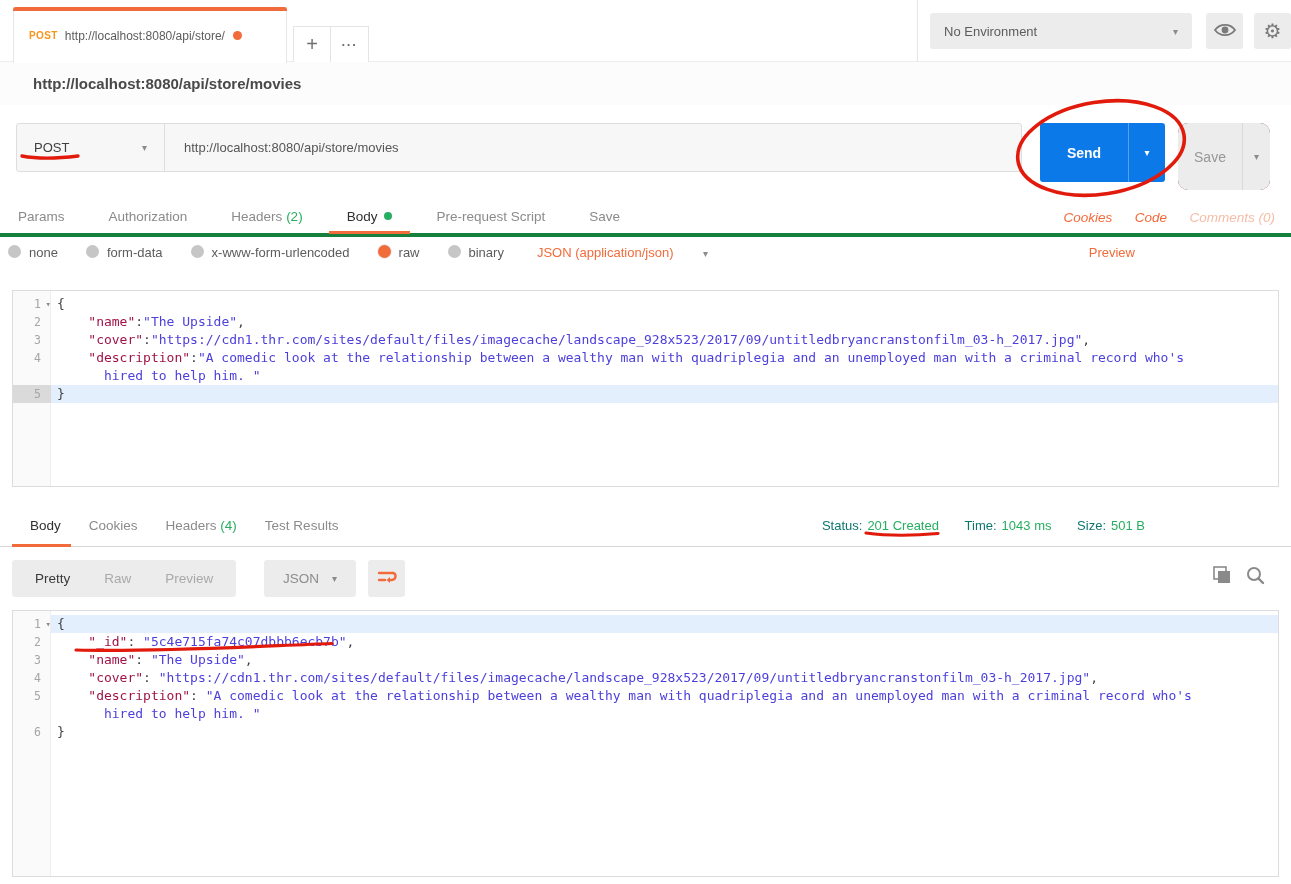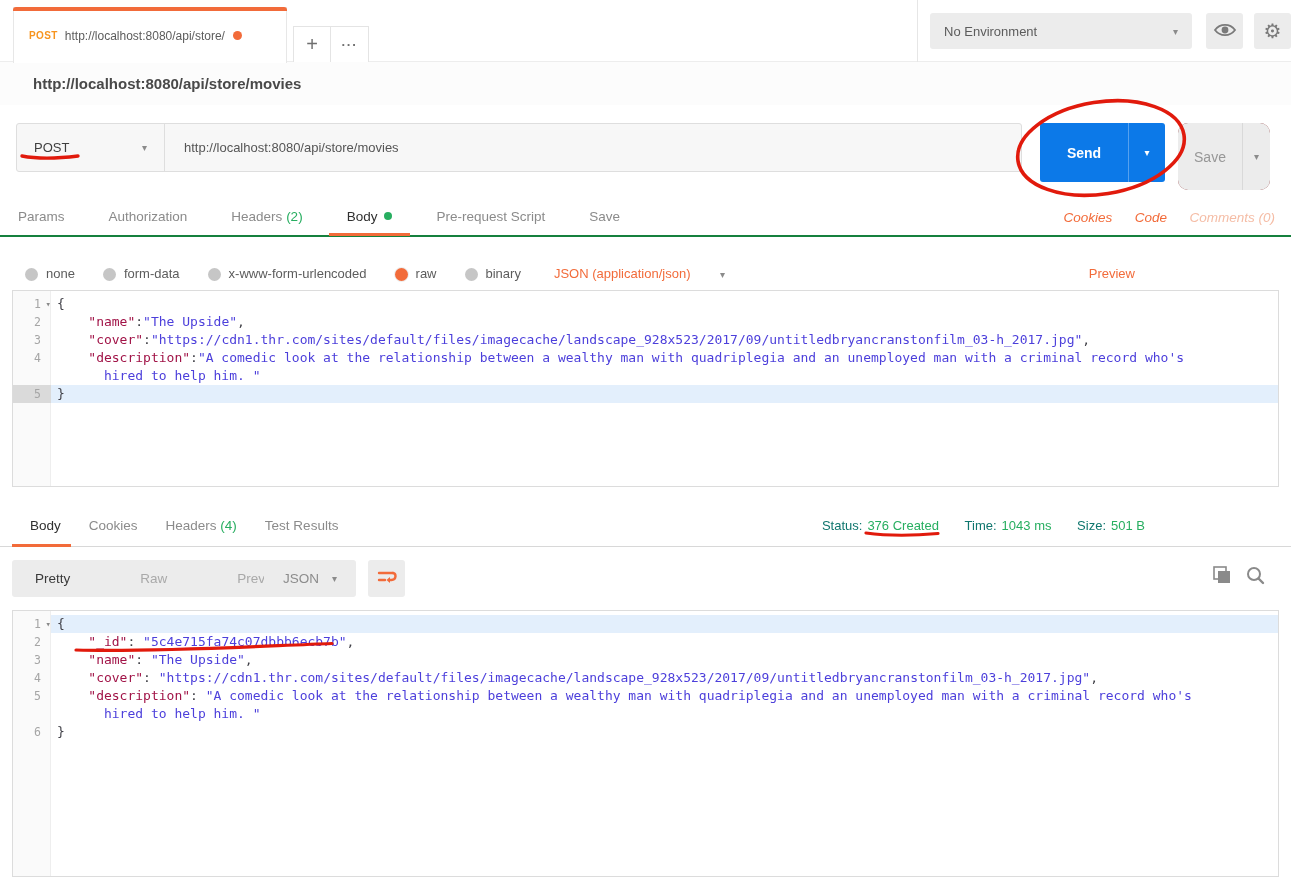--- a/index.html
+++ b/index.html
@@ -34,35 +34,35 @@
   .method-box { width:148px; border-right:1px solid #dedede; display:flex; align-items:center; justify-content:space-between; padding:0 17px; font-size:13px; color:#3f3f3f; cursor:pointer; }
   .url-input { flex:1; display:flex; align-items:center; padding:0 19px; font-size:13px; color:#555; }
   .send-group { position:absolute; left:1040px; top:123px; height:59px; display:flex; border-radius:3px; overflow:hidden; }
   .send-main { width:88px; background:#0c79e8; border:none; color:#fff; font-size:14px; font-weight:bold; cursor:pointer; font-family:inherit; }
   .send-caret { width:37px; background:#0c79e8; border:none; border-left:1px solid rgba(255,255,255,.3); color:#fff; font-size:10px; cursor:pointer; }
   .save-group { position:absolute; left:1178px; top:123px; height:67px; display:flex; border-radius:10px; overflow:hidden; background:#7f1d1d; }
   .save-main { width:64px; background:#ececec; border:none; color:#979797; font-size:14px; cursor:pointer; font-family:inherit; }
   .save-caret { width:28px; background:#ececec; border:none; border-left:1px solid #d9d9d9; color:#8b8b8b; font-size:10px; cursor:pointer; }
 
   
-  .req-tabs-row { position:absolute; left:0; top:197px; width:1291px; height:40px; border-bottom:2px solid #15803d; }
+  .req-tabs-row { position:absolute; left:0; top:197px; width:1291px; height:40px; border-bottom:4px solid #15803d; }
   .rtabs { display:flex; padding-left:18px; height:100%; }
   .rtab { position:relative; padding:0 22px; line-height:40px; font-size:13.5px; color:#8b8b8b; cursor:pointer; white-space:nowrap; }
   .rtab:first-child { padding-left:0; }
   .rtab.active { color:#303030; }
   .rtab.active::after { content:""; position:absolute; left:4px; right:4px; bottom:-1px; height:3px; background:#f26b3a; }
   .rtab.active:first-child::after { left:-4px; }
   .cnt-green { color:#27ae60; }
   .body-dot { display:inline-block; width:8px; height:8px; border-radius:50%; background:#27ae60; margin-left:7px; vertical-align:1px; }
   .rtabs-right { position:absolute; right:16px; top:0; height:40px; line-height:40px;font-style:italic; }
   .link-orange { color:#f26b3a; font-size:13.5px; margin-left:18px; cursor:pointer; }
   .link-faded { color:#f5bda6; font-size:13.5px; margin-left:18px; cursor:pointer; }
 
   
-  .body-type-row { position:absolute; left:0; top:245px; width:1164px; height:36px; display:flex; align-items:flex-end; padding-left:25px; }
+  .body-type-row { position:absolute; left:0; top:245px; width:1164px; height:36px; display:flex; align-items:flex-start; padding-left:8px; }
   .radio { width:13px; height:13px; border-radius:50%; background:#c6c6c6; display:inline-block; cursor:pointer; flex:0 0 auto; }
   .radio.sel { background:#f26b3a; box-shadow:0 0 0 1px #eee; }
   .radio-label { margin:0 28px 0 8px; font-size:13px; color:#5c5c5c; cursor:pointer; }
   .json-type { margin-left:5px; color:#f26b3a; font-size:13px; cursor:pointer; }
   .json-type .small-caret { margin-left:26px; }
   .beautify { position:absolute; right:29px; color:#f26b3a; font-size:13px; cursor:pointer; }
 
   
   .editor { position:absolute; left:12px; width:1267px; border:1px solid #dcdcdc; background:linear-gradient(to right,#fafafa 37px,#eeeeee 37px,#eeeeee 38px,#fff 38px); font-family:"DejaVu Sans Mono", monospace; font-size:13px; padding-top:4px; }
   .editor-request { top:290px; height:197px; }
@@ -82,21 +82,21 @@
   .resp-meta-row { position:absolute; left:0; top:505px; width:1291px; height:42px; border-bottom:1px solid #d8d8d8; }
   .resp-tabs { display:flex; padding-left:16px; height:100%; }
   .resp-tabs .rtab { padding:0 14px; line-height:42px; }
   .meta { position:absolute; right:146px; top:0; height:42px; line-height:42px; font-size:13px; white-space:nowrap; }
   .meta .lbl { color:#0f766e; }
   .meta .val { color:#27ae60; margin-left:5px; }
   .meta .group { margin-left:22px; }
   .meta .group:first-child { margin-left:0; }
 
   
-  .seg { position:absolute; left:12px; top:560px; height:37px; background:#ececec; border-radius:3px; display:flex; padding:0 6px;gap:36px; }
+  .seg { position:absolute; left:12px; top:560px; height:37px; background:#ececec; border-radius:3px; display:flex; padding:0 6px; }
   .seg-item { padding:0 17px; line-height:37px; font-size:13.5px; color:#a9a9a9; cursor:pointer; }
   .seg-item.active { color:#3a3a3a; }
   .fmt-select { position:absolute; left:264px; top:560px; width:92px; height:37px; background:#ececec; border-radius:3px; display:flex; align-items:center; justify-content:center; gap:13px; color:#8c8c8c; font-size:13.5px; cursor:pointer; }
   .wrap-btn { position:absolute; left:368px; top:560px; width:37px; height:37px; background:#ececec; border:none; border-radius:3px; display:flex; align-items:center; justify-content:center; cursor:pointer; }
   .ghost-btn { position:absolute; top:564px; width:26px; height:26px; background:none; border:none; display:flex; align-items:center; justify-content:center; cursor:pointer; }
   .copy-btn { left:1208px; }
   .search-btn { left:1242px; }
 
   
   .annotations { position:absolute; left:0; top:0; width:1291px; height:884px; pointer-events:none; z-index:9; }
@@ -219,21 +219,21 @@
     </div>
 
   <div class="resp-meta-row">
     <div class="resp-tabs">
       <div class="rtab active">Body</div>
       <div class="rtab">Cookies</div>
       <div class="rtab"><span>Headers</span> <span class="cnt-green">(4)</span></div>
       <div class="rtab">Test Results</div>
     </div>
     <div class="meta">
-      <span class="group"><span class="lbl">Status:</span><span class="val">376 Created</span></span>
+      <span class="group"><span class="lbl">Status:</span><span class="val">201 Created</span></span>
       <span class="group"><span class="lbl">Time:</span><span class="val">1043 ms</span></span>
       <span class="group"><span class="lbl">Size:</span><span class="val">501 B</span></span>
     </div>
 
   </div>
 
   <div class="seg">
     <span class="seg-item active">Pretty</span>
     <span class="seg-item">Raw</span>
     <span class="seg-item">Preview</span>

